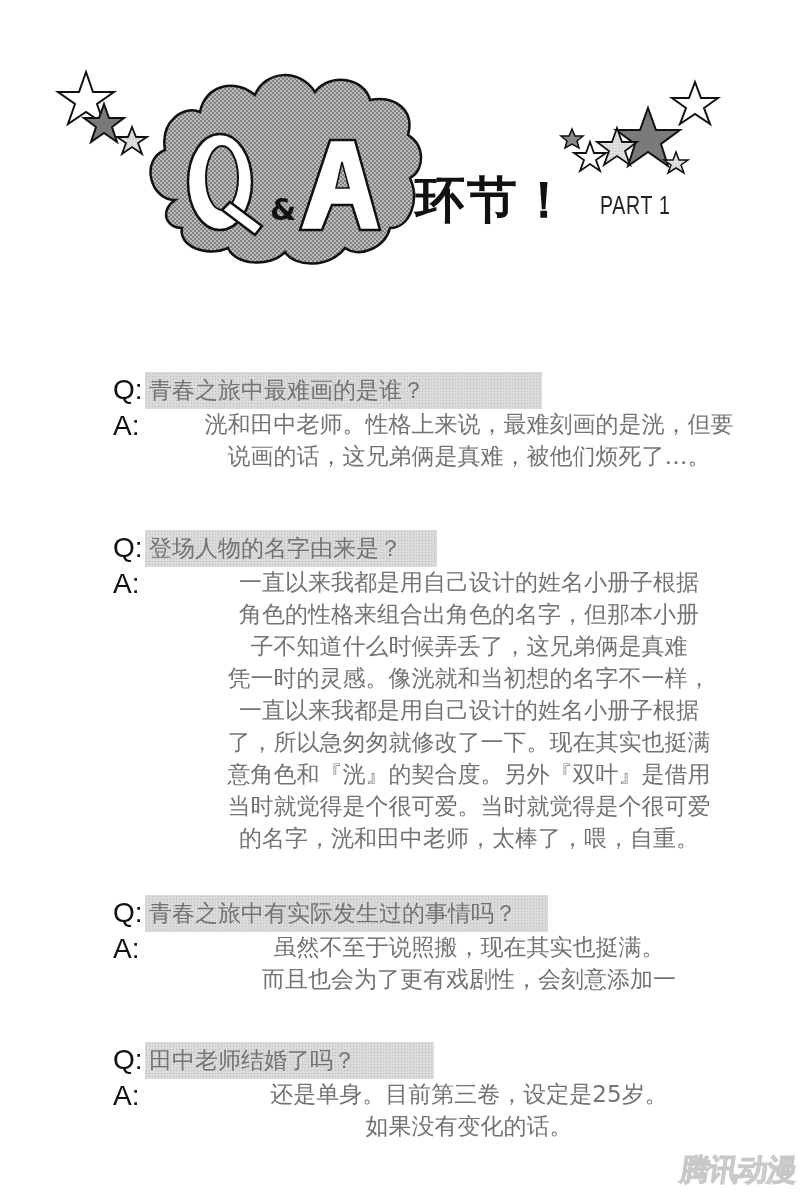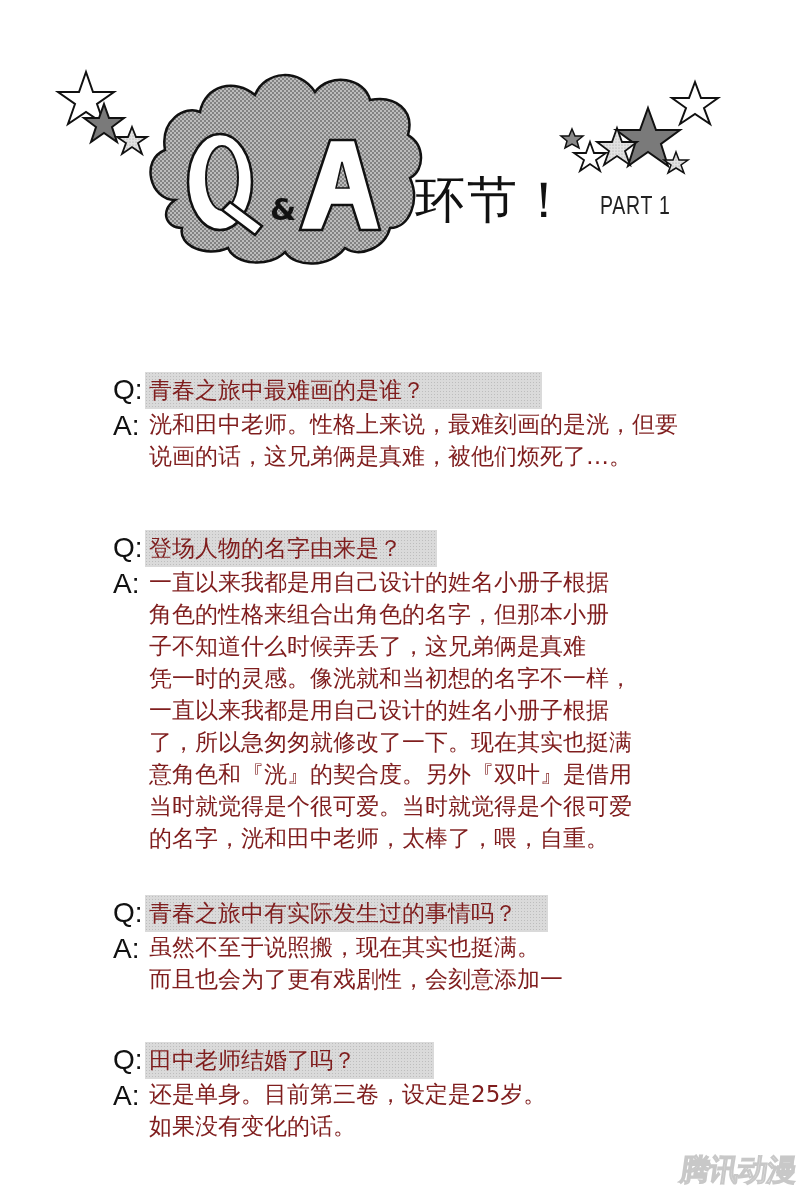--- a/index.html
+++ b/index.html
@@ -3,21 +3,21 @@
   <meta charset="utf-8">
   <style>
     * { margin: 0; padding: 0; box-sizing: border-box; }
     html, body { width: 800px; height: 1200px; background: #ffffff; overflow: hidden; }
     body { position: relative; font-family: "DejaVu Sans", "Liberation Sans", sans-serif; color: #111; }
 
     .header-art { position: absolute; left: 0; top: 0; width: 800px; height: 300px; }
 
     .title-cn {
       position: absolute; left: 415px; top: 170px;
-      font-family: "DejaVu Sans", sans-serif; font-weight: normal;
+      font-family: "DejaVu Sans", sans-serif; font-weight: bold;
       font-size: 50px; letter-spacing: 2px; color: #111; line-height: 60px;
     }
     .title-part {
       position: absolute; left: 600px; top: 190px;
       font-family: "Liberation Sans", sans-serif;
       font-size: 26px; color: #222; letter-spacing: 1px;
       transform: scaleX(0.75); transform-origin: left center;
       font-weight: normal;
     }
 
@@ -30,24 +30,24 @@
     }
     .q-label { letter-spacing: 0px; }
     .q-box {
       position: absolute; left: 32px; top: 0; height: 37px;
       background: #dadada;
       background-image: radial-gradient(#bdbdbd 0.6px, transparent 0.8px);
       background-size: 3px 3px;
     }
     .q-text, .a-line {
       position: absolute; left: 36px; top: 0;
-      font-size: 23px; line-height: 36px; color: #7f1d1d; white-space: nowrap;
+      font-size: 23px; line-height: 36px; color: #737373; white-space: nowrap;
       font-family: "DejaVu Sans", sans-serif;
     }
-    .a-lines { position: relative; }
+    .a-lines { position: relative; text-align: center; }
     .a-line { position: relative; left: 36px; display: block; height: 32px; line-height: 32px; }
 
     .watermark {
       position: absolute; left: 680px; top: 1150px;
       font-family: "DejaVu Sans", sans-serif; font-weight: bold;
       font-size: 30px; color: #fff;
       -webkit-text-stroke: 1px #c8c8c8;
       letter-spacing: -1px; transform: skewX(-8deg);
     }
   </style>

